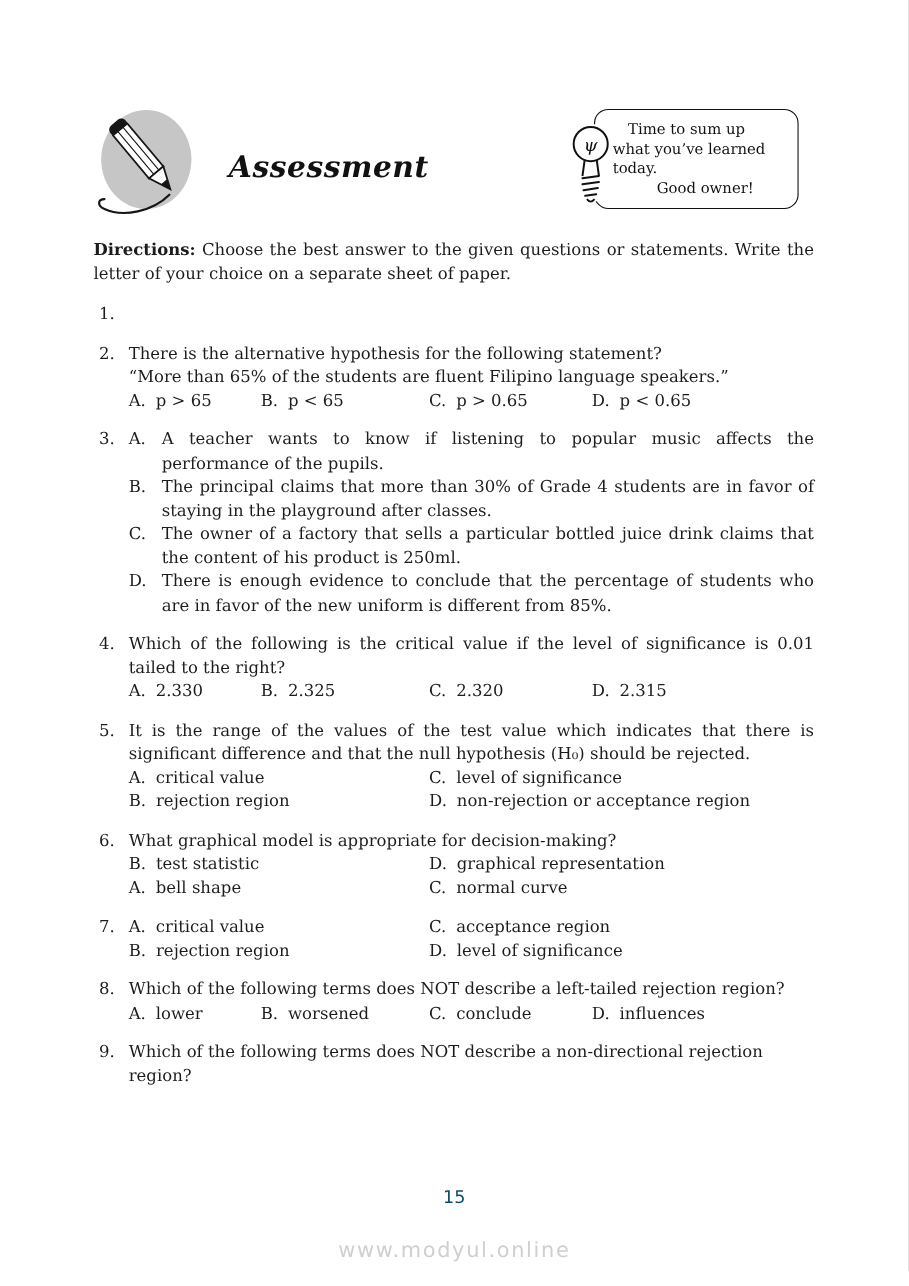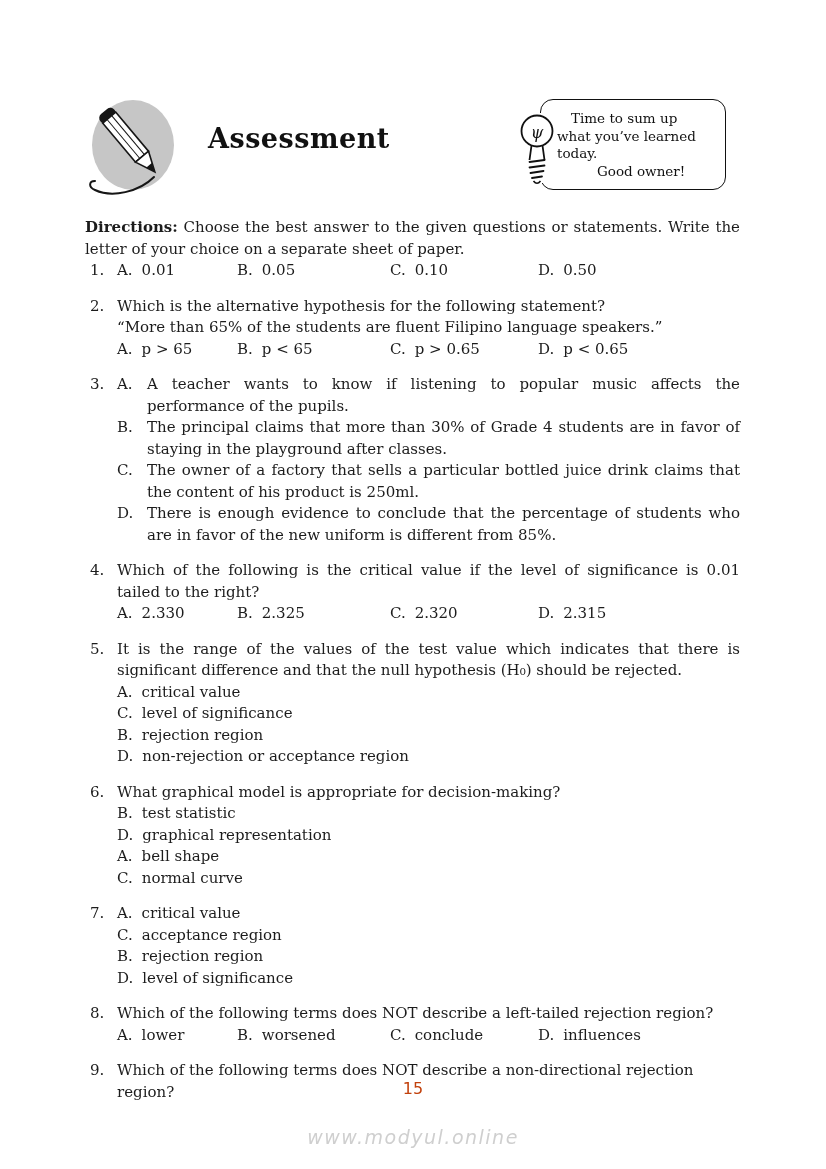--- a/index.html
+++ b/index.html
@@ -4,55 +4,55 @@
 <style>
   * { margin:0; padding:0; box-sizing:border-box; }
   body { background:#888; font-family:"DejaVu Serif", serif; }
   .page { width:826px; height:1169px; background:#ffffff; position:relative;
           margin:0 auto; color:#1c1c1c; font-size:15px; line-height:21.5px; overflow:hidden; }
   .content { padding:0 86px 0 85px; }
 
   
   .header { position:relative; height:97px; margin-top:98px; margin-bottom:22px; }
   .pencil-badge { position:absolute; left:1px; top:0; }
-  .title { position:absolute; left:123px; top:30px; font-size:27px; font-weight:bold;
-           letter-spacing:0.5px; color:#111; }
+  .title { position:absolute; left:123px; top:44px; font-size:27px; font-weight:bold;
+           font-style:italic; letter-spacing:0.5px; color:#111; }
   .bubble { position:absolute; right:14px; top:1px; width:186px; height:91px;
             border:1.6px solid #111; border-radius:13px; padding:10px 8px 8px 16px;
             font-size:13.5px; line-height:17.5px; color:#111; }
   .bubble .l1 { text-indent:14px; }
   .bubble .l4 { text-indent:40px; }
   .bulb { position:absolute; left:-25px; top:10px; }
 
   
-  .directions { text-align:justify; }
+  .directions { margin-bottom:15px; text-align:justify; }
   .directions b { font-weight:bold; }
   .question { display:flex; margin-bottom:14px; }
   .qnum { flex:0 0 32px; padding-left:5px; }
   .qbody { flex:1; min-width:0; }
   .just { text-align:justify; }
   .olabel { margin-right:9px; white-space:nowrap; }
 
   .opts-row { display:flex; }
   .opts-row .c1 { width:120px; } .opts-row .c2 { width:153px; }
   .opts-row .c3 { width:148px; } .opts-row .c4 { flex:1; }
 
-  .grid-row { display:flex;flex-direction:column; }
+  .grid-row { display:flex; }
   .grid-row .gleft { width:273px; } .grid-row .gright { flex:1; }
 
   .block-opt { display:flex; }
   .block-opt .blabel { flex:0 0 30px; }
   .block-opt .otext { flex:1; text-align:justify; }
 
   
   .page-num { position:absolute; left:0; right:0; bottom:70px; text-align:center;
-              font-family:"DejaVu Sans", sans-serif; font-size:16px; color:#c2410c; }
+              font-family:"DejaVu Sans", sans-serif; font-size:16px; color:#0c4a6e; }
   .watermark { position:absolute; left:0; right:0; bottom:21px; text-align:center;
                font-family:"DejaVu Sans", sans-serif; font-size:19px; color:#cfcfcf;
-               letter-spacing:1.5px;font-style:italic; }
+               letter-spacing:1.5px; }
 </style>
 </head>
 <body>
 
 <div class="page">
 
   <div class="content">
 
     <div class="header">
       <div class="pencil-badge">
@@ -89,33 +89,27 @@
     </div>
 
     <div class="directions">
       <b>Directions:</b>
       <span>Choose the best answer to the given questions or statements. Write the letter of your choice on a separate sheet of paper.</span>
     </div>
 
     <div class="question">
       <span class="qnum">1.</span>
       <div class="qbody">
-        <div class="opts-row">
-          <span class="c1"><span class="olabel">A.</span><span>0.01</span></span>
-          <span class="c2"><span class="olabel">B.</span><span>0.05</span></span>
-          <span class="c3"><span class="olabel">C.</span><span>0.10</span></span>
-          <span class="c4"><span class="olabel">D.</span><span>0.50</span></span>
-        </div>
       </div>
     </div>
 
     <div class="question">
       <span class="qnum">2.</span>
       <div class="qbody">
-        <div class="qtext">Which is the alternative hypothesis for the following statement?</div>
+        <div class="qtext">There is the alternative hypothesis for the following statement?</div>
         <div class="qtext">“More than 65% of the students are fluent Filipino language speakers.”</div>
         <div class="opts-row">
           <span class="c1"><span class="olabel">A.</span><span>p &gt; 65</span></span>
           <span class="c2"><span class="olabel">B.</span><span>p &lt; 65</span></span>
           <span class="c3"><span class="olabel">C.</span><span>p &gt; 0.65</span></span>
           <span class="c4"><span class="olabel">D.</span><span>p &lt; 0.65</span></span>
         </div>
       </div>
     </div>
 

